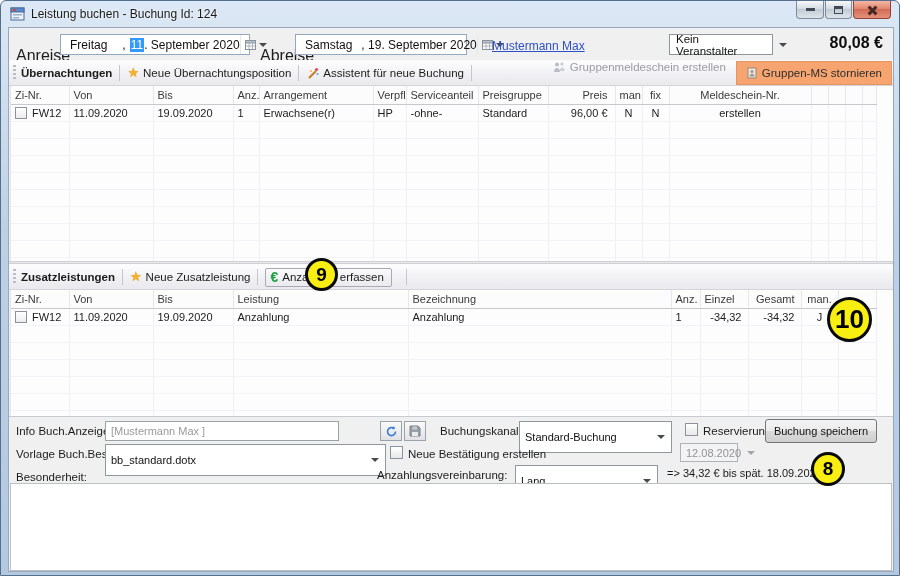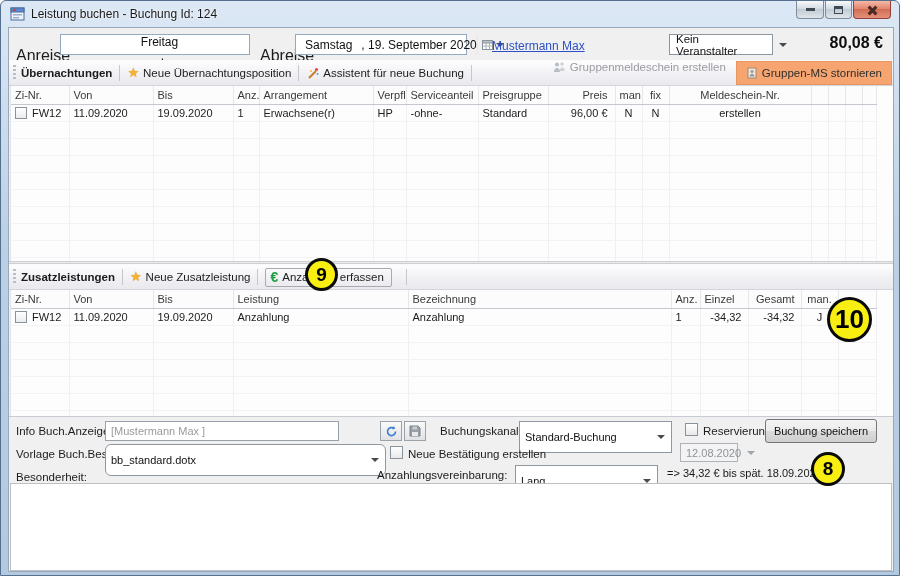--- a/index.html
+++ b/index.html
@@ -133,21 +133,21 @@
           <span class="glyph-x"></span>
         </div>
     </div>
   </div>
 
   <div class="content">
 
     <div class="hpanel">
       <span class="hlbl" style="left:7px">Anreise</span>
 
-      <div class="datecombo" style="left:51px; width:190px;flex-direction:column;">
+      <div class="datecombo" style="left:51px; width:190px;">
         <span class="dc-day">Freitag</span>
         <span class="dc-comma">,</span>
         <span class="dc-num-sel">11</span>
         <span class="dc-rest">. September 2020</span>
         <span class="dc-btn">
           <svg width="11" height="11" viewBox="0 0 11 11">
             <rect x="0.5" y="1.5" width="10" height="9" fill="#fff" stroke="#8a929c"></rect>
             <rect x="0.5" y="1.5" width="10" height="2.5" fill="#b8c2cc" stroke="#8a929c"></rect>
             <line x1="4" y1="4" x2="4" y2="10" stroke="#aab2bc"></line>
               <line x1="7.5" y1="4" x2="7.5" y2="10" stroke="#aab2bc"></line>
@@ -607,21 +607,21 @@
         <span>Standard-Buchung</span>
         <span class="tri-down"></span>
       </div>
 
       <span class="fcheck" style="left:676px; top:6px"></span>
       <span class="lbl" style="left:694px; top:8px">Reservierung bis</span>
 
       <div class="push-btn">Buchung speichern</div>
 
       <span class="lbl" style="left:7px; top:31px">Vorlage Buch.Best.:</span>
-      <div class="fcombo" style="left:96px; top:27px; width:281px;border-radius:6px;">
+      <div class="fcombo" style="left:96px; top:27px; width:281px;">
         <span>bb_standard.dotx</span>
         <span class="tri-down"></span>
       </div>
 
       <span class="fcheck" style="left:381px; top:29px"></span>
       <span class="lbl" style="left:399px; top:31px">Neue Bestätigung erstellen</span>
 
       <div class="datefield-dis">
         <span>12.08.2020</span>
         <svg width="10" height="10" viewBox="0 0 11 11" style="margin-left:auto">

